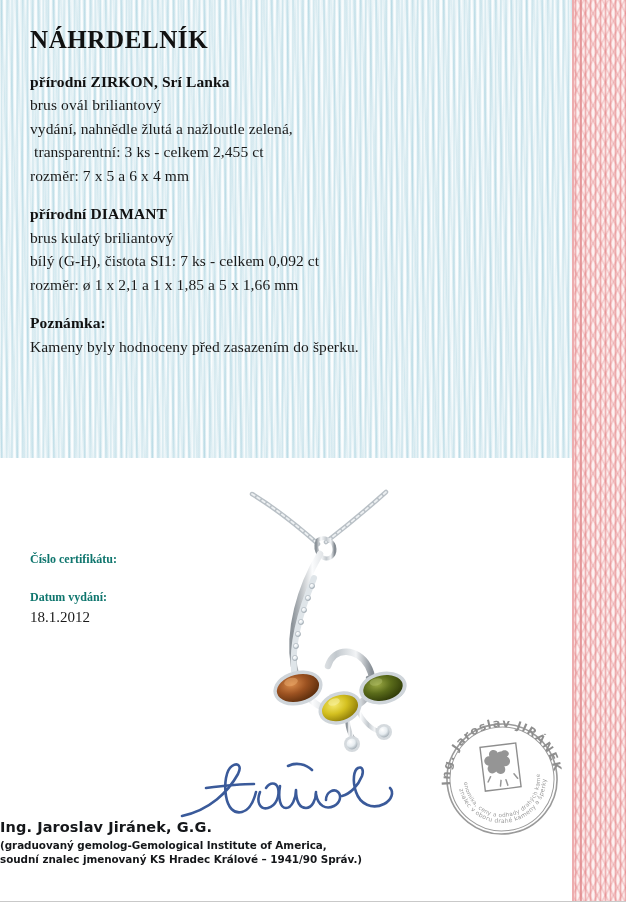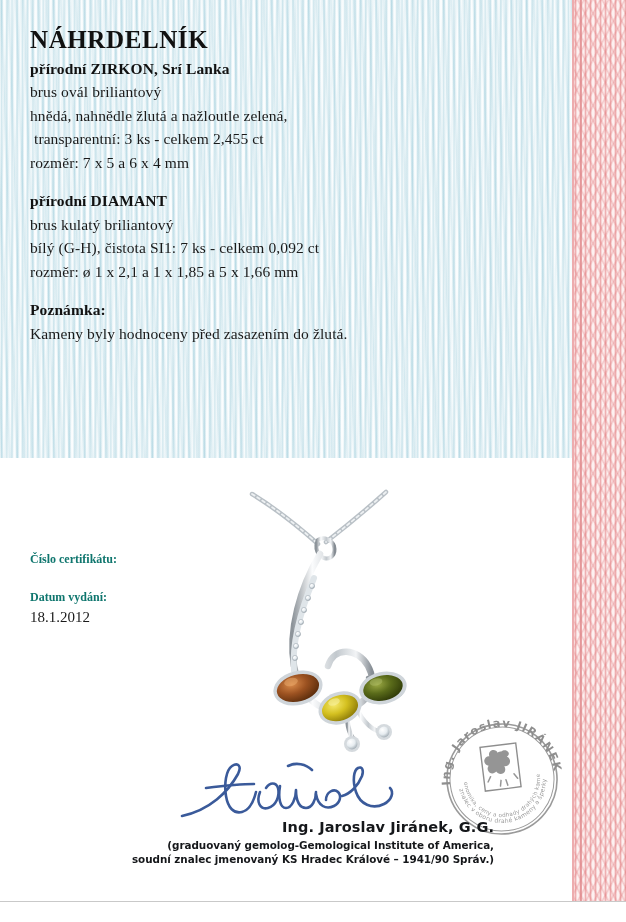--- a/index.html
+++ b/index.html
@@ -114,21 +114,21 @@
   .content {
     position: absolute;
     left: 30px;
     top: 26px;
     width: 505px;
   }
   .title {
     font-size: 25px;
     letter-spacing: .6px;
     color: #111;
-    margin: 0 0 3px 0;
+    margin: 0 0 16px 0;
     line-height: 1.1;
     font-family: Liberation Serif, serif;
   }
   .block { margin-bottom: 15px; }
   .block .hd {
     font-weight: bold;
     font-size: 15.5px;
     color: #111;
     line-height: 1.52;
     letter-spacing: .1px;
@@ -165,21 +165,21 @@
   .seal { position: absolute; left: 432px; top: 253px; width: 140px; height: 130px; }
 
   
   .signature { position: absolute; left: 176px; top: 300px; width: 250px; height: 70px; }
 
   .sig-caption {
     position: absolute;
     left: 0;
     top: 360px;
     width: 494px;
-    text-align: right;
+    text-align: left;
     font-family: "DejaVu Sans", sans-serif;
   }
   .sig-name {
     font-size: 14.5px;
     font-weight: bold;
     color: #15171a;
     letter-spacing: .1px;
     line-height: 1.35;
   }
   .sig-sub {
@@ -197,36 +197,36 @@
   <div class="doc">
 
     <div class="guilloche"></div>
 
     <div class="content">
       <h1 class="title">NÁHRDELNÍK</h1>
 
       <div class="block">
         <div class="hd">přírodní ZIRKON, Srí Lanka</div>
         <div class="ln">brus ovál briliantový</div>
-        <div class="ln">hnědá, nahnědle žlutá a nažloutle zelená,</div>
+        <div class="ln">vydání, nahnědle žlutá a nažloutle zelená,</div>
         <div class="ln"> transparentní: 3 ks - celkem 2,455 ct</div>
         <div class="ln">rozměr: 7 x 5 a 6 x 4 mm</div>
       </div>
 
       <div class="block">
         <div class="hd">přírodní DIAMANT</div>
         <div class="ln">brus kulatý briliantový</div>
         <div class="ln">bílý (G-H), čistota SI1: 7 ks - celkem 0,092 ct</div>
         <div class="ln">rozměr: ø 1 x 2,1 a 1 x 1,85 a 5 x 1,66 mm</div>
       </div>
 
 
       <div class="block">
         <div class="hd">Poznámka:</div>
-        <div class="ln">Kameny byly hodnoceny před zasazením do žlutá.</div>
+        <div class="ln">Kameny byly hodnoceny před zasazením do šperku.</div>
       </div>
     </div>
 
     <div class="lower">
 
       <div class="cert-fields">
         <div class="field">
           <div class="flabel">Číslo certifikátu:</div>
         </div>
         <div class="field">

